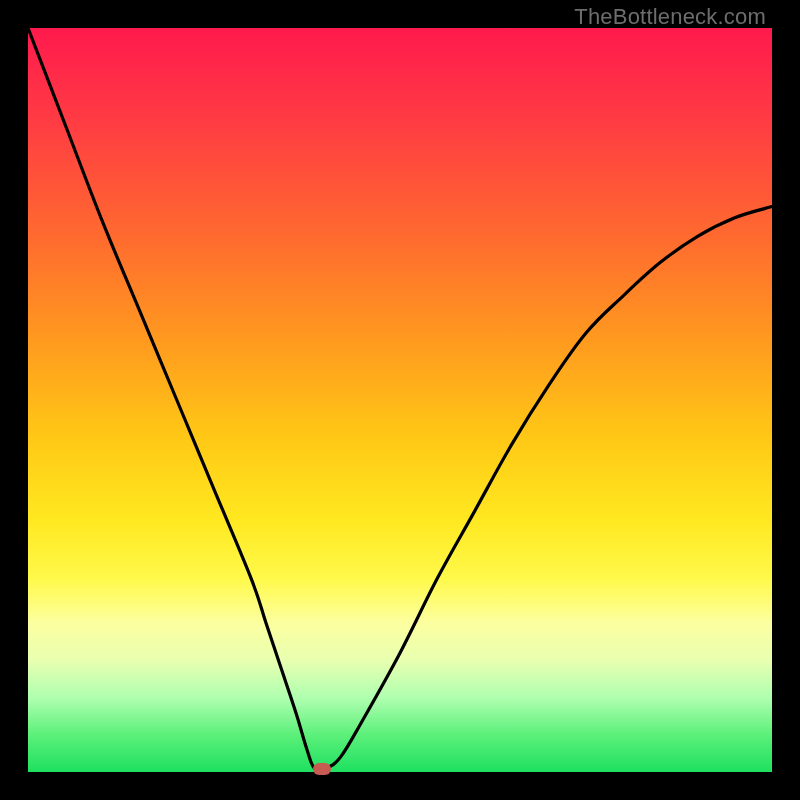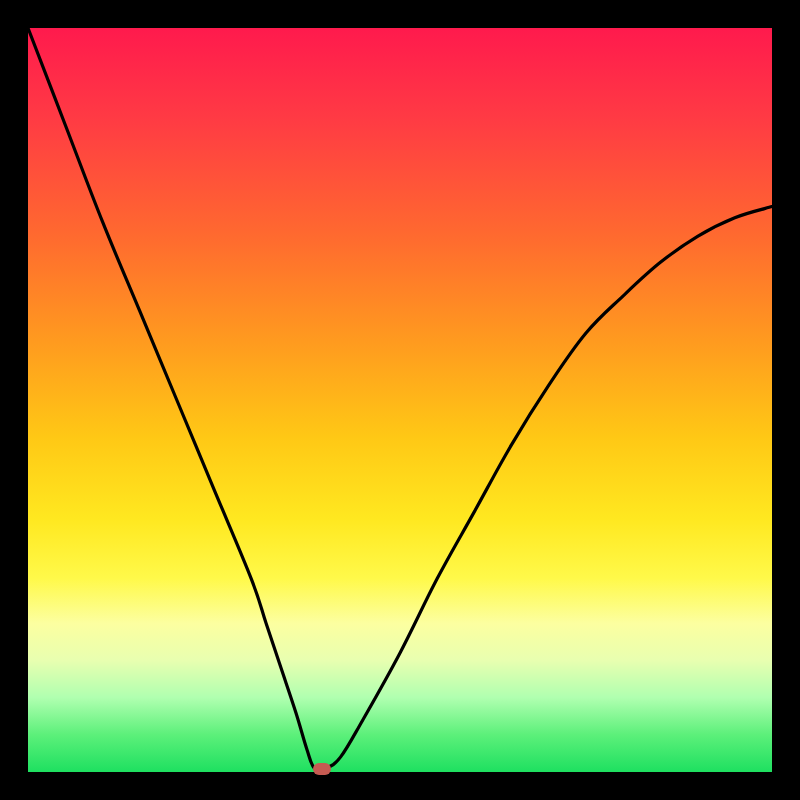--- a/index.html
+++ b/index.html
@@ -64,20 +64,21 @@
     height: 12px;
     border-radius: 6px;
     background: #c65b52;
     transform: translate(-50%, -50%);
   }
 </style>
 </head>
 <body>
 
 <div class="outer">
+  <div class="attribution">TheBottleneck.com</div>
 
   <div class="plot">
     <svg class="curve" viewBox="0 0 744 744" preserveAspectRatio="none">
       <path id="curve-path" d="M 0.00 0.00 C 6.70 17.41, 23.81 61.90, 37.20 96.72 C 50.59 131.54, 61.01 159.96, 74.40 193.44 C 87.79 226.92, 98.21 250.58, 111.60 282.72 C 124.99 314.86, 135.41 339.86, 148.80 372.00 C 162.19 404.14, 172.61 429.14, 186.00 461.28 C 199.39 493.42, 213.83 526.45, 223.20 550.56 C 232.57 574.67, 232.72 579.13, 238.08 595.20 C 243.44 611.27, 247.60 623.77, 252.96 639.84 C 258.32 655.91, 263.15 669.75, 267.84 684.48 C 272.53 699.21, 275.65 711.64, 279.00 721.68 C 282.35 731.72, 283.09 736.93, 286.44 740.28 C 289.79 743.63, 292.91 742.29, 297.60 740.28 C 302.29 738.27, 305.78 737.82, 312.48 729.12 C 319.18 720.42, 324.09 710.67, 334.80 691.92 C 345.51 673.17, 358.61 650.40, 372.00 624.96 C 385.39 599.52, 395.81 576.00, 409.20 550.56 C 422.59 525.12, 433.01 507.71, 446.40 483.60 C 459.79 459.49, 470.21 439.41, 483.60 416.64 C 496.99 393.87, 507.41 377.21, 520.80 357.12 C 534.19 337.03, 544.61 321.11, 558.00 305.04 C 571.39 288.97, 581.81 280.56, 595.20 267.84 C 608.59 255.12, 619.01 245.07, 632.40 234.36 C 645.79 223.65, 656.21 216.36, 669.60 208.32 C 682.99 200.28, 693.41 195.08, 706.80 189.72 C 720.19 184.36, 737.30 180.57, 744.00 178.56" fill="none" stroke="#000" stroke-width="3.2" stroke-linejoin="round" stroke-linecap="round"></path>
     </svg>
     <div id="marker" class="marker" style="left: 293.88px; top: 741.024px;"></div>
   </div>
 </div>
 
 </body></html>

